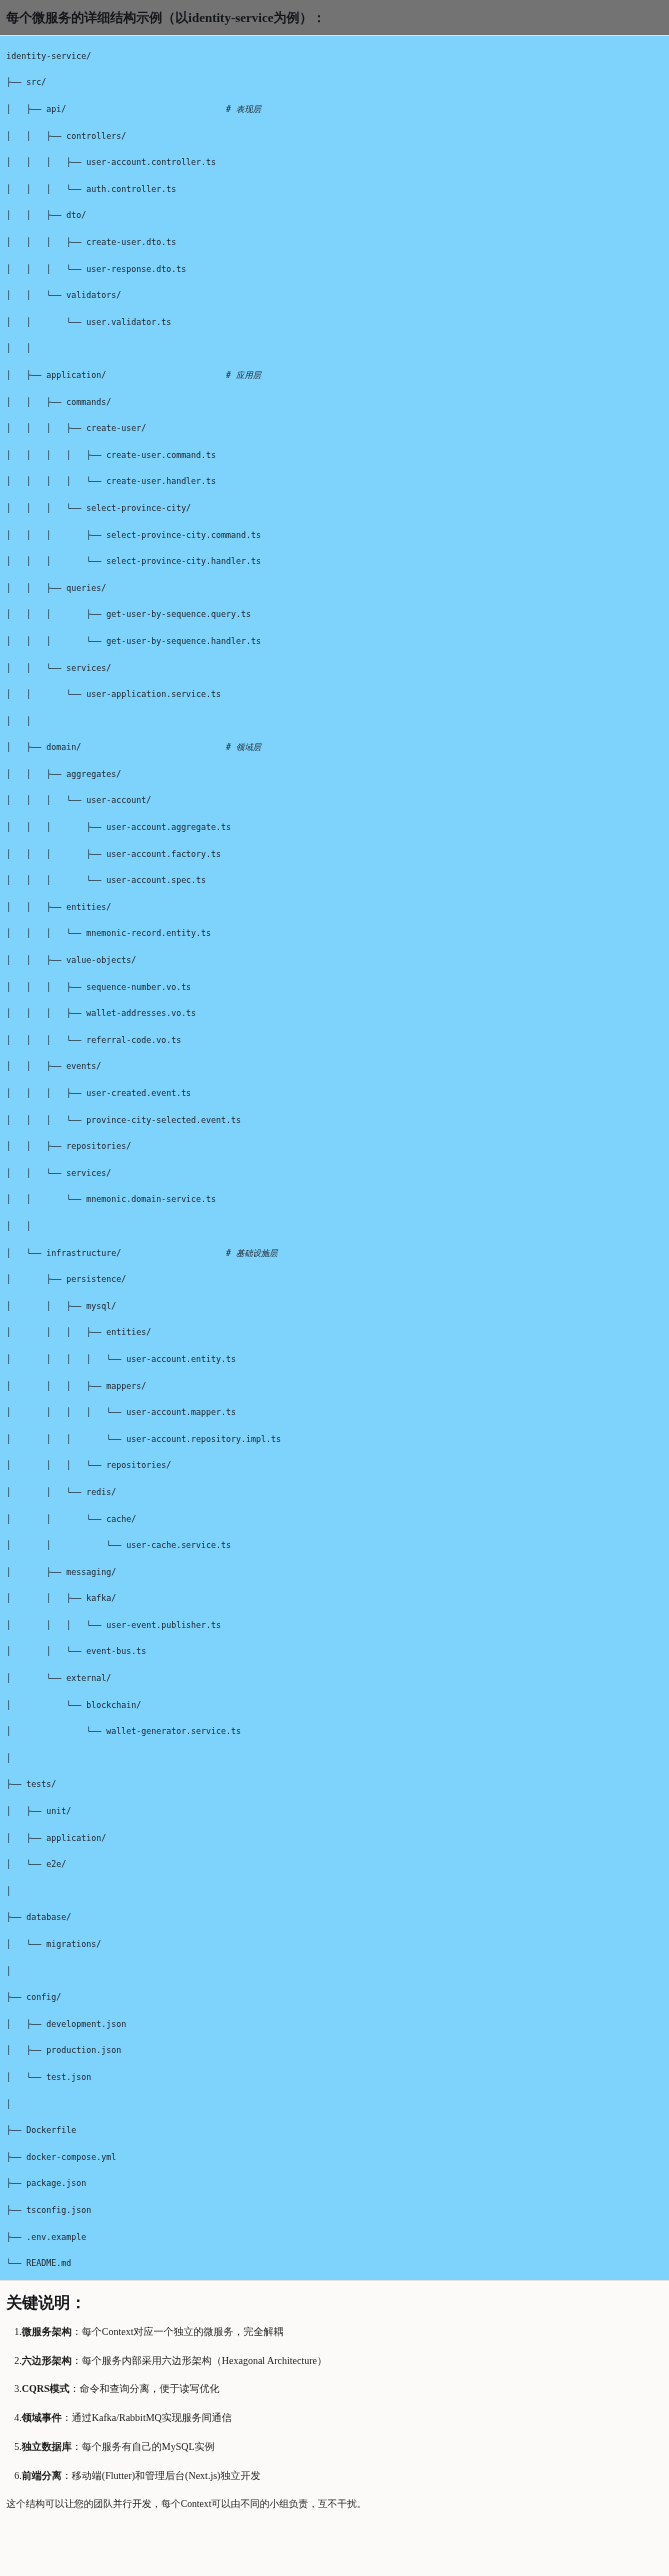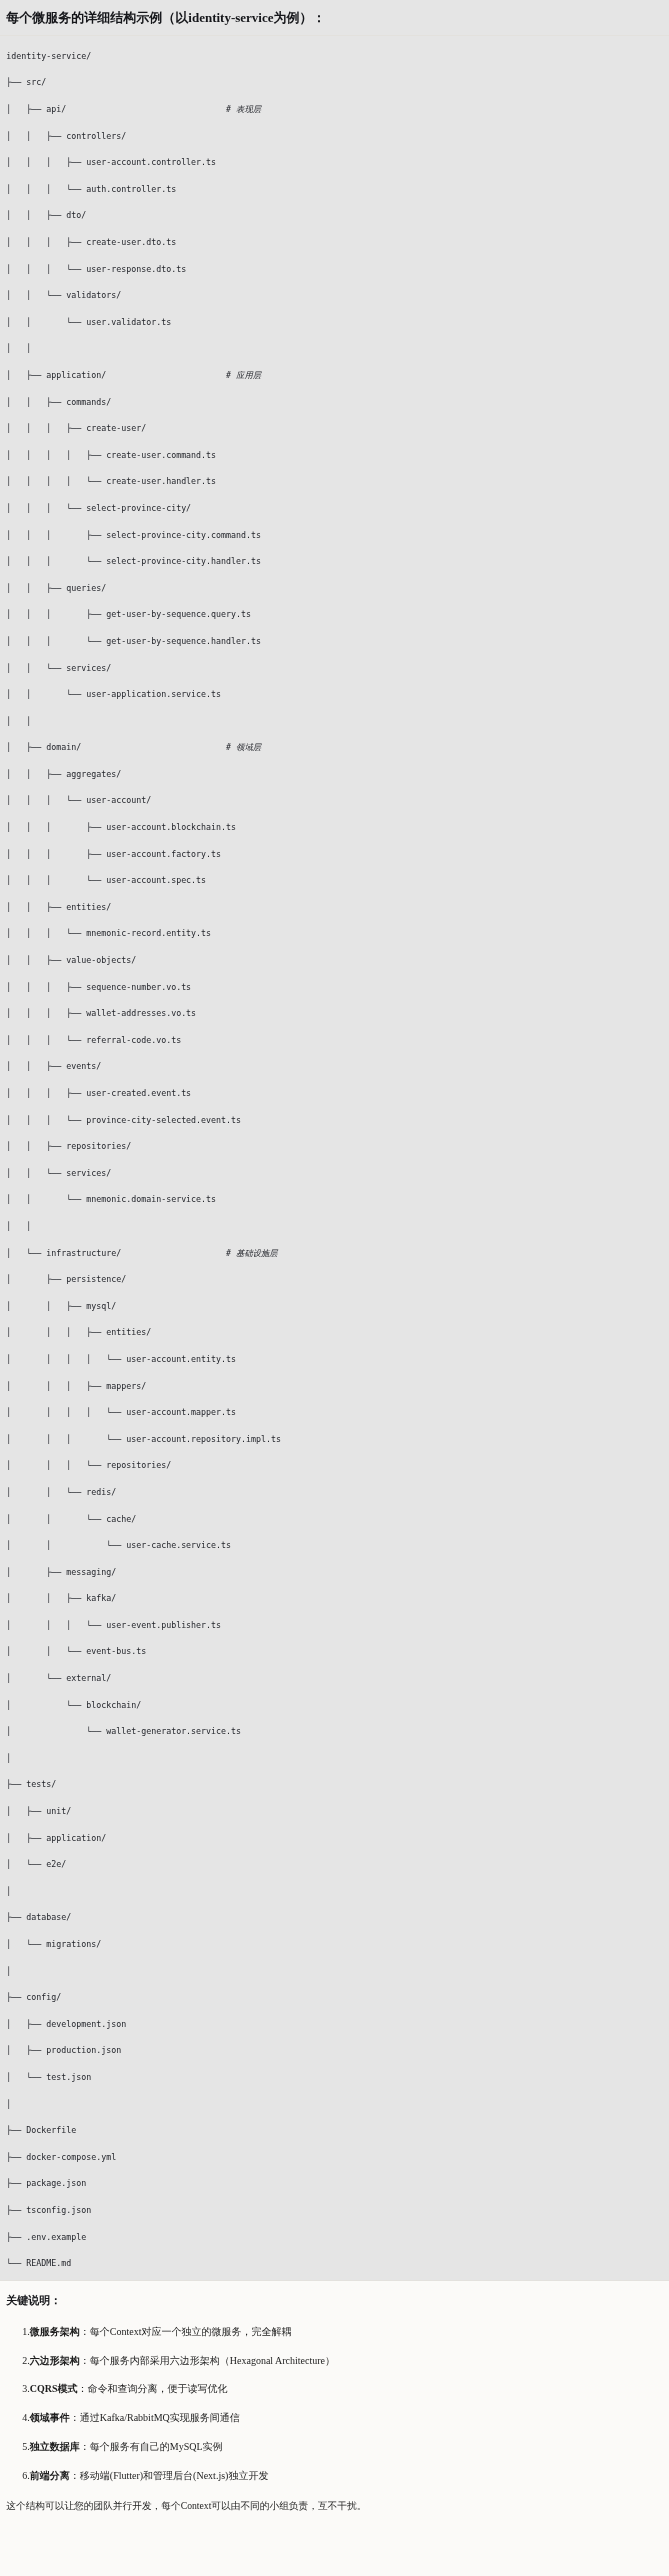--- a/index.html
+++ b/index.html
@@ -16,35 +16,35 @@
   .page {
     width: 669px;
     box-sizing: border-box;
     background: #fbfaf8;
   }
 
   
   .title-bar {
     padding: 10px 6.3px 8.8px 6.3px;
     border-bottom: 0.6px solid #e3e1dd;
-    background: #e5e5e5;
+    background: #737373;
   }
   .title-text {
     font-family: "Liberation Serif", serif;
     font-weight: bold;
     font-size: 13px;
     letter-spacing: 0px;
     color: #15161a;
     line-height: 1.25;
   }
 
   
   .tree-block {
     padding: 13.8px 6.3px 10px 6.3px;
-    background: #e5e5e5;
+    background: #7dd3fc;
     border-bottom: 0.6px solid #e3e1dd;
   }
   .tree-pre {
     font-family: "DejaVu Sans Mono", "Liberation Mono", monospace;
     font-size: 8.3px;
     line-height: 13.3px;
     color: #23252b;
     white-space: pre;
     margin: 0;
     letter-spacing: 0px;
@@ -61,26 +61,26 @@
   }
 
   
   .keys-block {
     padding: 11.3px 6.3px 5px 6.3px;
     background: #fbfaf8;
   }
   .keys-heading {
     font-family: "Liberation Serif", serif;
     font-weight: bold;
-    font-size: 11px;
+    font-size: 16px;
     color: #15161a;
     margin: 0 0 10px 0;
   }
   .keys-list {
-    margin: 16px;
+    margin: 8px;
     padding: 0;
     list-style: none;
   }
   .keys-list li {
     font-family: "Liberation Serif", serif;
     font-size: 10px;
     color: #1d1d1d;
     line-height: 1.5;
     margin: 0 0 13.8px 0;
   }
@@ -130,21 +130,21 @@
 <span class="tree-line">│   │   │       └── select-province-city.handler.ts</span>
 <span class="tree-line">│   │   ├── queries/</span>
 <span class="tree-line">│   │   │       ├── get-user-by-sequence.query.ts</span>
 <span class="tree-line">│   │   │       └── get-user-by-sequence.handler.ts</span>
 <span class="tree-line">│   │   └── services/</span>
 <span class="tree-line">│   │       └── user-application.service.ts</span>
 <span class="tree-line">│   │</span>
 <span class="tree-line"><span>│   ├── domain/                             </span><span class="cmt"># 领域层</span></span>
 <span class="tree-line">│   │   ├── aggregates/</span>
 <span class="tree-line">│   │   │   └── user-account/</span>
-<span class="tree-line">│   │   │       ├── user-account.blockchain.ts</span>
+<span class="tree-line">│   │   │       ├── user-account.aggregate.ts</span>
 <span class="tree-line">│   │   │       ├── user-account.factory.ts</span>
 <span class="tree-line">│   │   │       └── user-account.spec.ts</span>
 <span class="tree-line">│   │   ├── entities/</span>
 <span class="tree-line">│   │   │   └── mnemonic-record.entity.ts</span>
 <span class="tree-line">│   │   ├── value-objects/</span>
 <span class="tree-line">│   │   │   ├── sequence-number.vo.ts</span>
 <span class="tree-line">│   │   │   ├── wallet-addresses.vo.ts</span>
 <span class="tree-line">│   │   │   └── referral-code.vo.ts</span>
 <span class="tree-line">│   │   ├── events/</span>
 <span class="tree-line">│   │   │   ├── user-created.event.ts</span>

